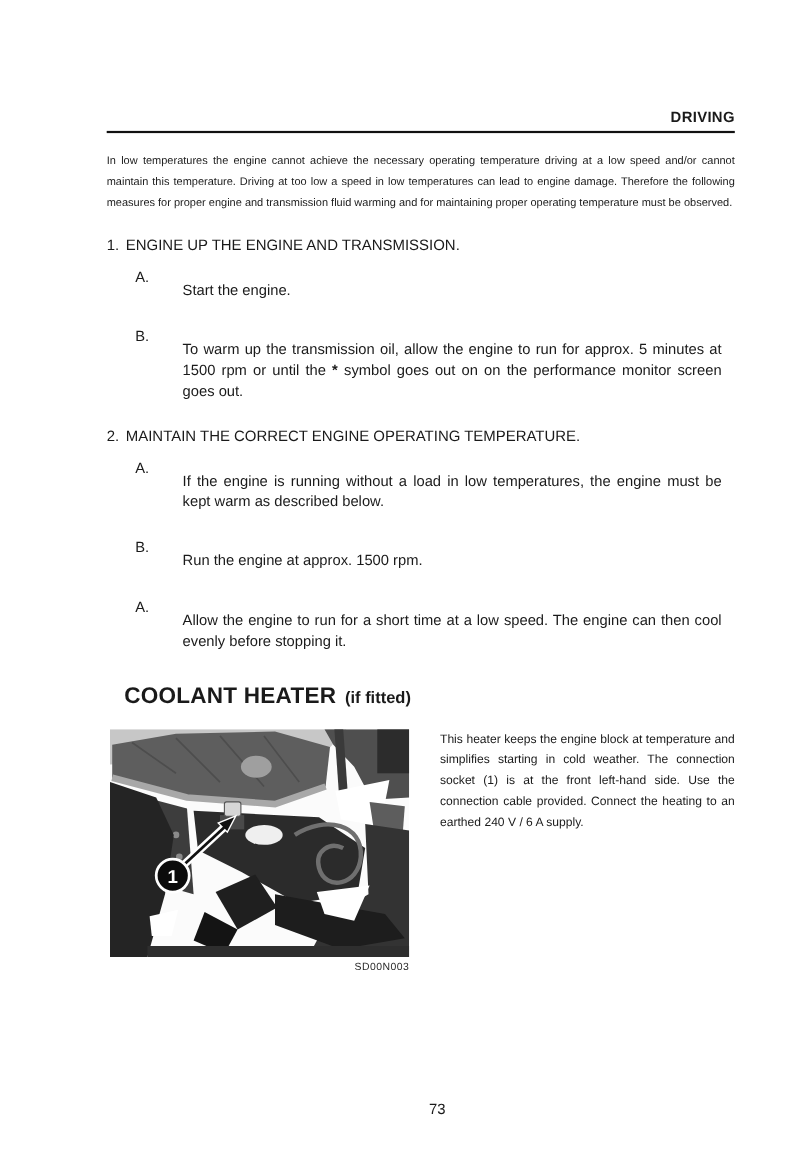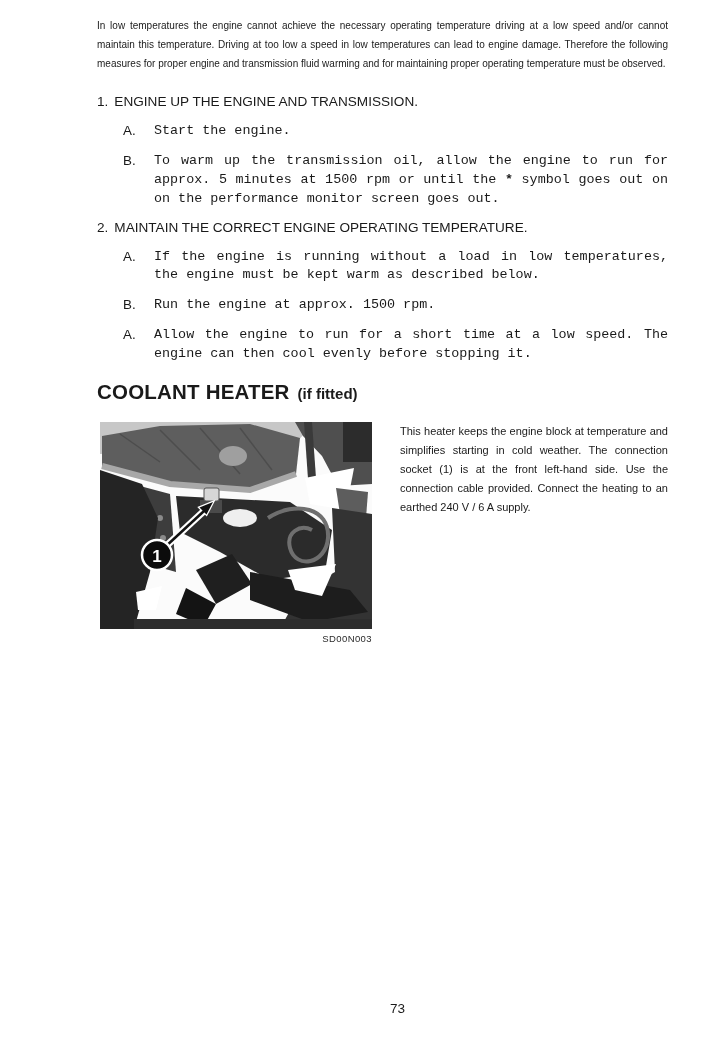--- a/index.html
+++ b/index.html
@@ -29,25 +29,25 @@
     line-height:18.8px;
     text-align:justify;
   }
 
   .sections { margin-top:21px; }
   .section { margin-bottom:8px; }
   .sec-title { font-size:13.6px; margin-bottom:13px; }
   .sec-num { margin-right:6px; }
   .item { display:flex; margin-bottom:11px; }
   .item-letter { flex:none; width:31px; margin-left:26px; font-size:13.4px; line-height:18.8px; }
-  .item-text { flex:1; margin:0; font-size:13.4px; line-height:18.8px; text-align:justify;font-family:Liberation Mono, monospace; }
+  .item-text { flex:1; margin:12px; font-size:13.4px; line-height:18.8px; text-align:justify; }
   .sym { font-weight:bold; }
 
   .coolant-title { margin-top:16px; font-weight:bold; }
-  .ch-main { font-size:20.5px; letter-spacing:0.2px; }
+  .ch-main { font-size:20.5px; letter-spacing:0.2px;margin-left:16px; }
   .ch-suffix { font-size:15px; margin-left:8px; }
 
   .figure-row { display:flex; align-items:flex-start; margin-top:18px; }
   .figure { flex:none; width:272px; margin-left:3px; }
   .figure svg { display:block; width:272px; height:207px; }
   .figure-caption {
     margin-top:4px;
     text-align:right;
     font-size:9.5px;
     letter-spacing:0.4px;
@@ -68,20 +68,23 @@
     font-size:13.5px;
     padding-left:40px;
   }
 </style>
 </head>
 <body>
 
 <div class="page">
   <div class="content">
 
+    <div class="running-header">
+      <span>DRIVING</span>
+    </div>
 
     <p class="intro">In low temperatures the engine cannot achieve the necessary operating temperature driving at a low speed and/or cannot maintain this temperature. Driving at too low a speed in low temperatures can lead to engine damage. Therefore the following measures for proper engine and transmission fluid warming and for maintaining proper operating temperature must be observed.</p>
 
     <div class="sections">
 
       <div class="section">
         <div class="sec-title">
           <span class="sec-num">1.</span><span>ENGINE UP THE ENGINE AND TRANSMISSION.</span>
         </div>
         <div class="item">

